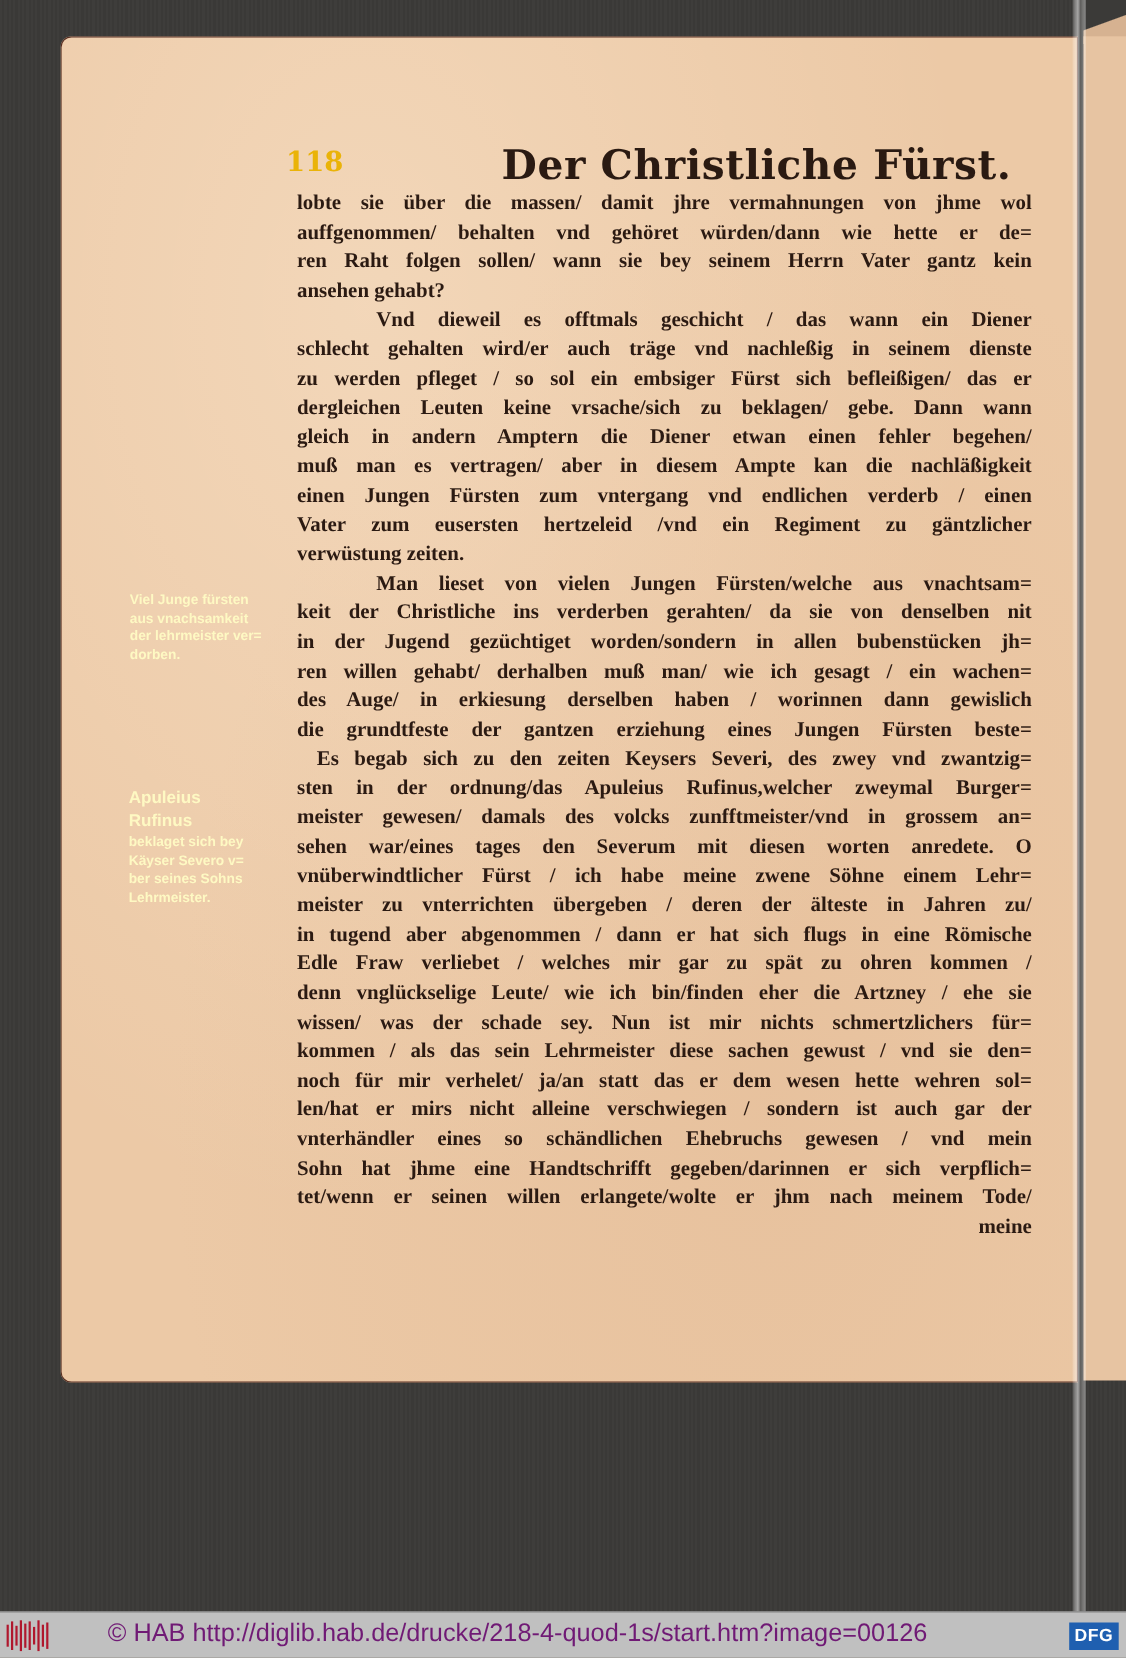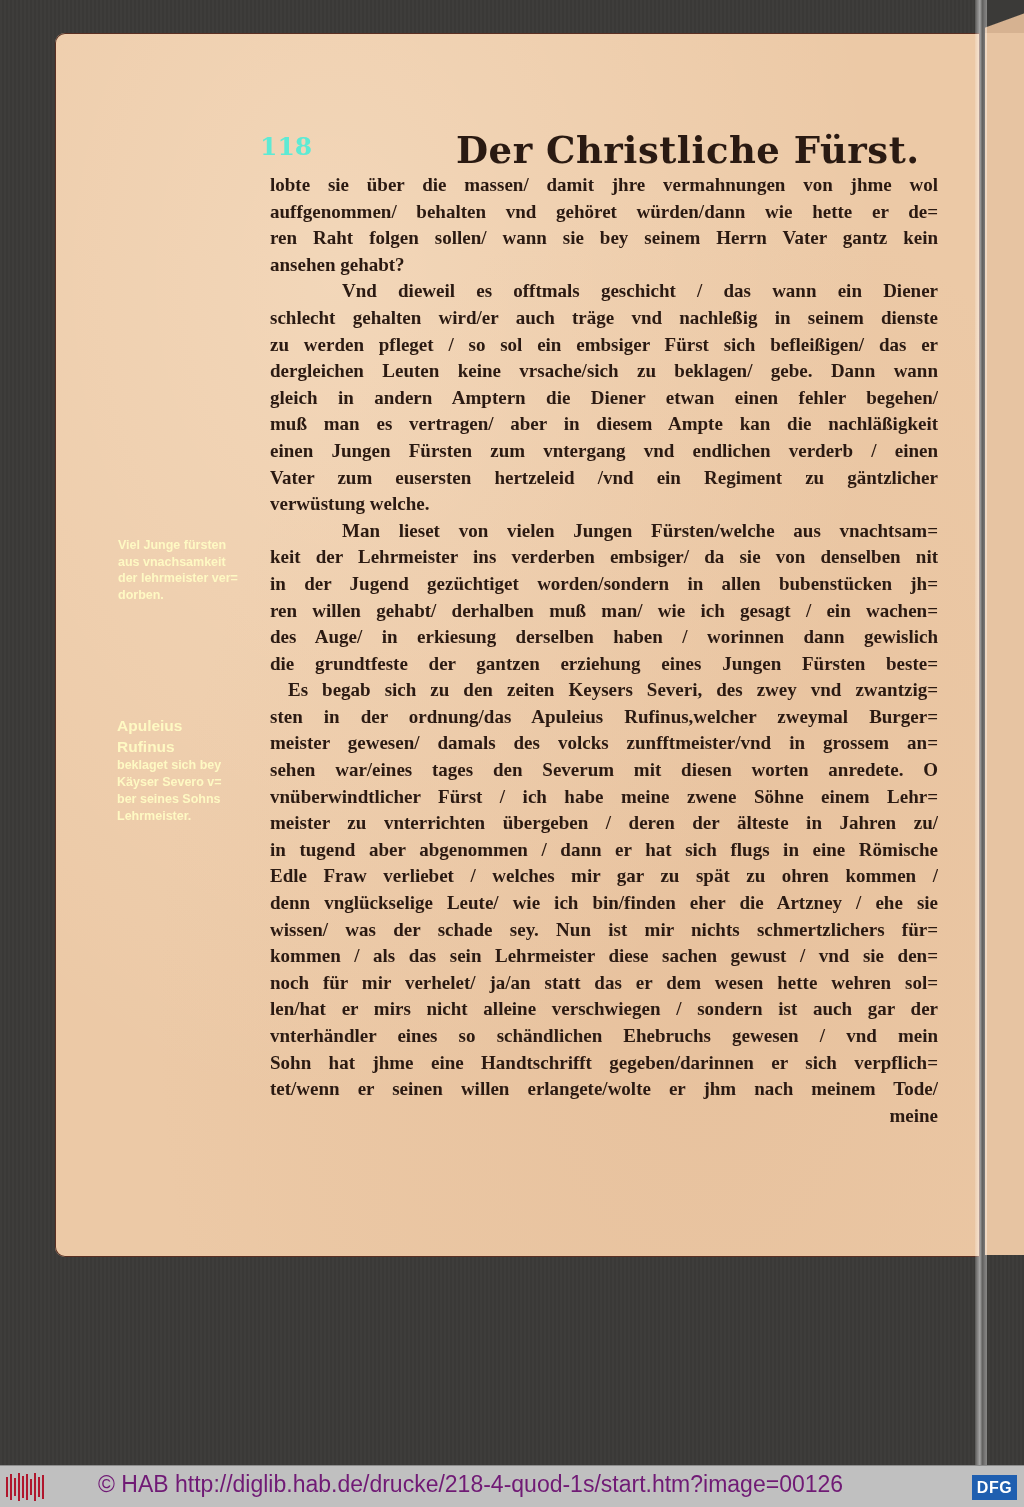--- a/index.html
+++ b/index.html
@@ -32,21 +32,21 @@
     background:linear-gradient(160deg, #3b3a38 50%, #d6b291 52%);
   }
   .glass-strip {
     position:absolute; left:975px; top:0; width:12px; height:1465px;
     background:linear-gradient(90deg, rgba(255,255,255,0.15), rgba(255,255,255,0.55) 40%, rgba(255,255,255,0.2) 60%, rgba(255,255,255,0.4));
   }
   .header {
     position:absolute; left:258px; top:128px; width:690px; height:36px;
   }
   .page-number {
-    position:absolute; left:2px; top:4px; font-size:25px; font-weight:bold; color:#5eead4;
+    position:absolute; left:2px; top:4px; font-size:25px; font-weight:bold; color:#eab308;
   }
   .running-title {
     position:absolute; left:198px; top:0; font-size:37px; font-weight:bold; color:#2a1a12;
     font-family:"DejaVu Serif", serif; letter-spacing:0.5px;
   }
   .body-text {
     position:absolute; left:270px; top:172px; width:668px;
     color:#2b1a12; font-size:19px; line-height:26.6px; font-weight:bold;
     font-family:"Liberation Serif", serif;
   }
@@ -98,23 +98,23 @@
     <span class="line">ren Raht folgen sollen/ wann sie bey seinem Herrn Vater gantz kein</span>
     <span class="line last">ansehen gehabt?</span>
     <span class="line indent">Vnd dieweil es offtmals geschicht / das wann ein Diener</span>
     <span class="line">schlecht gehalten wird/er auch träge vnd nachleßig in seinem dienste</span>
     <span class="line">zu werden pfleget / so sol ein embsiger Fürst sich befleißigen/ das er</span>
     <span class="line">dergleichen Leuten keine vrsache/sich zu beklagen/ gebe. Dann wann</span>
     <span class="line">gleich in andern Amptern die Diener etwan einen fehler begehen/</span>
     <span class="line">muß man es vertragen/ aber in diesem Ampte kan die nachläßigkeit</span>
     <span class="line">einen Jungen Fürsten zum vntergang vnd endlichen verderb / einen</span>
     <span class="line">Vater zum eusersten hertzeleid /vnd ein Regiment zu gäntzlicher</span>
-    <span class="line last">verwüstung welche.</span>
+    <span class="line last">verwüstung zeiten.</span>
     <span class="line indent">Man lieset von vielen Jungen Fürsten/welche aus vnachtsam=</span>
-    <span class="line">keit der Lehrmeister ins verderben embsiger/ da sie von denselben nit</span>
+    <span class="line">keit der Christliche ins verderben gerahten/ da sie von denselben nit</span>
     <span class="line">in der Jugend gezüchtiget worden/sondern in allen bubenstücken jh=</span>
     <span class="line">ren willen gehabt/ derhalben muß man/ wie ich gesagt / ein wachen=</span>
     <span class="line">des Auge/ in erkiesung derselben haben / worinnen dann gewislich</span>
     <span class="line">die grundtfeste der gantzen erziehung eines Jungen Fürsten beste=</span>
     <span class="line" style="padding-left: 18px;">Es begab sich zu den zeiten Keysers Severi, des zwey vnd zwantzig=</span>
     <span class="line">sten in der ordnung/das Apuleius Rufinus,welcher zweymal Burger=</span>
     <span class="line">meister gewesen/ damals des volcks zunfftmeister/vnd in grossem an=</span>
     <span class="line">sehen war/eines tages den Severum mit diesen worten anredete. O</span>
     <span class="line">vnüberwindtlicher Fürst / ich habe meine zwene Söhne einem Lehr=</span>
     <span class="line">meister zu vnterrichten übergeben / deren der älteste in Jahren zu/</span>

